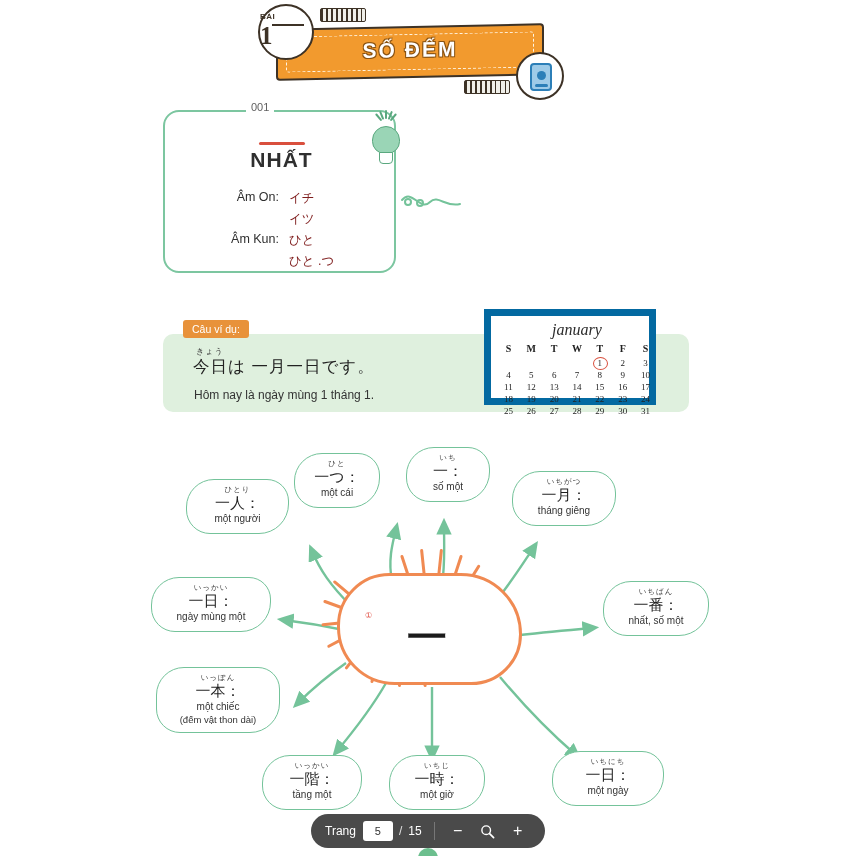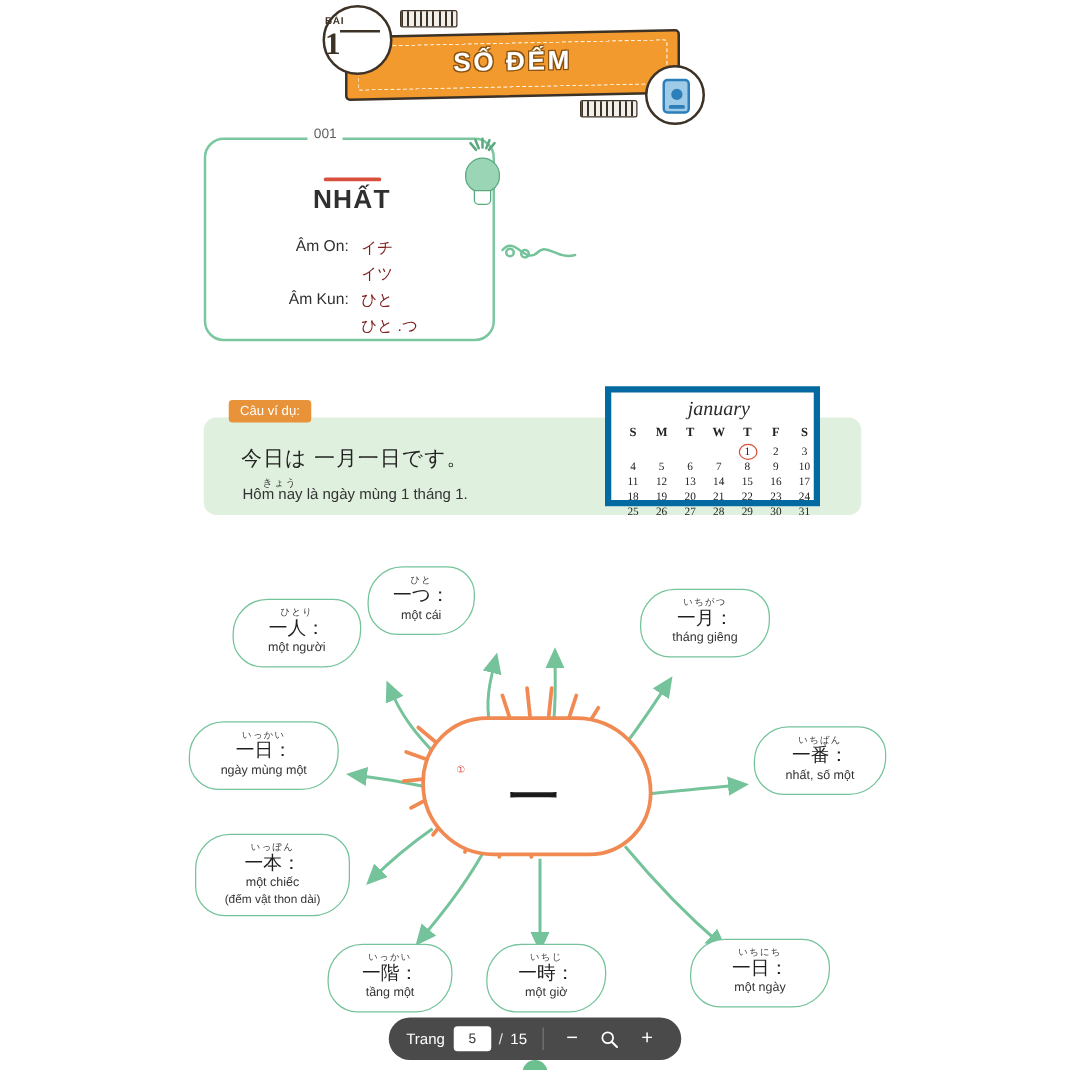--- a/index.html
+++ b/index.html
@@ -250,25 +250,24 @@
   }
   .example-box {
     position: absolute;
     left: 163px; top: 334px;
     width: 526px; height: 78px;
     background: #dff0de;
     border-radius: 10px;
   }
   .ex-furigana {
     position: absolute;
-    left: 210px; top: 346px;
+    left: 196px; top: 346px;
     font-size: 8px;
     color: #3a3a3a;
     letter-spacing: 1px;
-    margin-top: 35px;
   }
   .ex-jp {
     position: absolute;
     left: 193px; top: 356px;
     font-size: 16.5px;
     color: #222222;
     letter-spacing: 1px;
   }
   .ex-vi {
     position: absolute;
@@ -277,21 +276,21 @@
     color: #333333;
     text-align: right;
   }
 
   
   .calendar {
     position: absolute;
     left: 484px; top: 309px;
     width: 172px; height: 96px;
     background: #ffffff;
-    border: 5px solid #0369a1;
+    border: 7px solid #0369a1;
   }
   .cal-title {
     position: absolute; left: 0; top: 5px; width: 172px;
     text-align: center;
     font-family: "Liberation Serif", serif;
     font-style: italic;
     font-size: 16px;
     color: #2b2b2b;
   }
   .cal-grid {
@@ -576,20 +575,25 @@
       <div class="bub-kanji">一人：</div>
       <div class="bub-mean">một người</div>
     </div>
 
     <div class="bubble" style="left:294px; top:28px; width:86px;">
       <div class="bub-furi">ひと</div>
       <div class="bub-kanji">一つ：</div>
       <div class="bub-mean">một cái</div>
     </div>
 
+    <div class="bubble" style="left:406px; top:22px; width:84px;">
+      <div class="bub-furi">いち</div>
+      <div class="bub-kanji">一：</div>
+      <div class="bub-mean">số một</div>
+    </div>
 
     <div class="bubble" style="left:512px; top:46px; width:104px;">
       <div class="bub-furi">いちがつ</div>
       <div class="bub-kanji">一月：</div>
       <div class="bub-mean">tháng giêng</div>
     </div>
 
     <div class="bubble" style="left:151px; top:152px; width:120px;">
       <div class="bub-furi">いっかい</div>
       <div class="bub-kanji">一日：</div>

